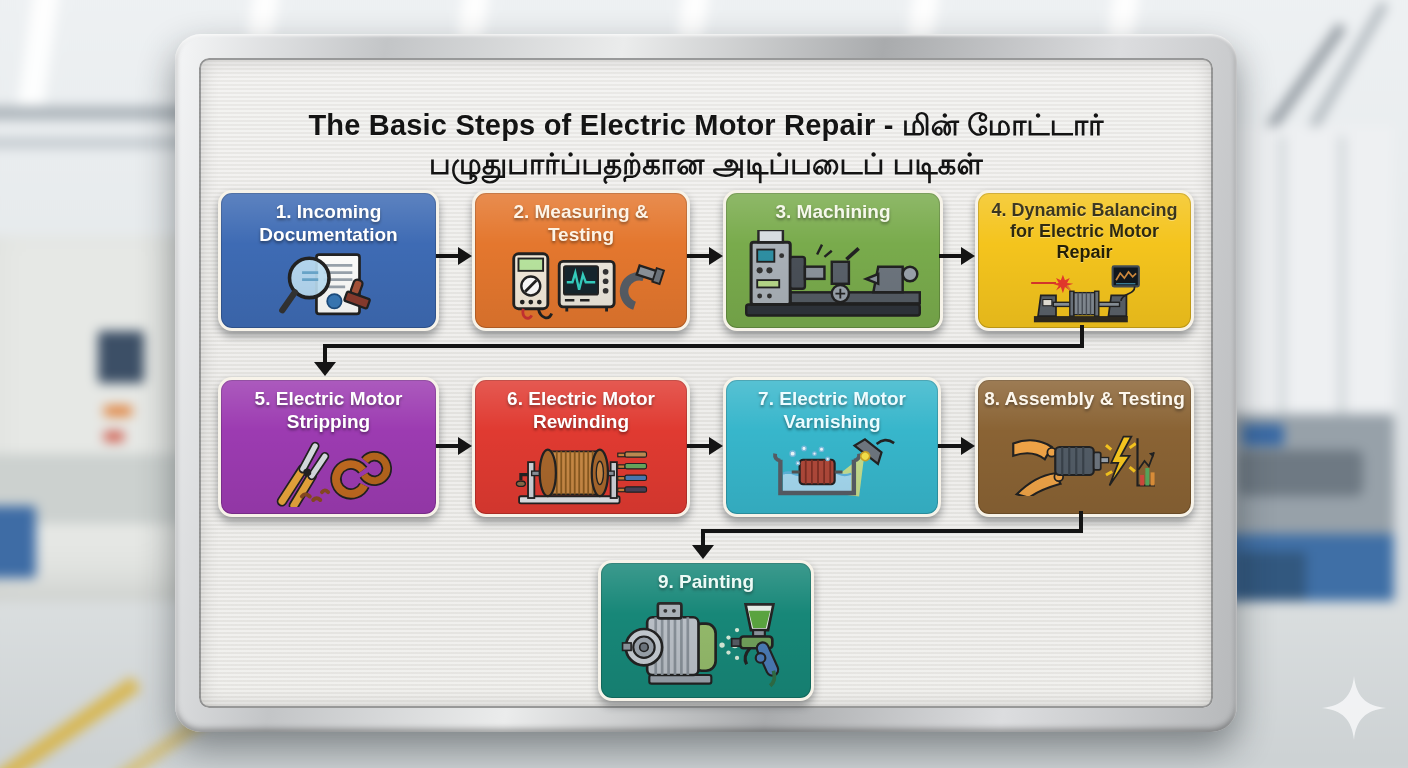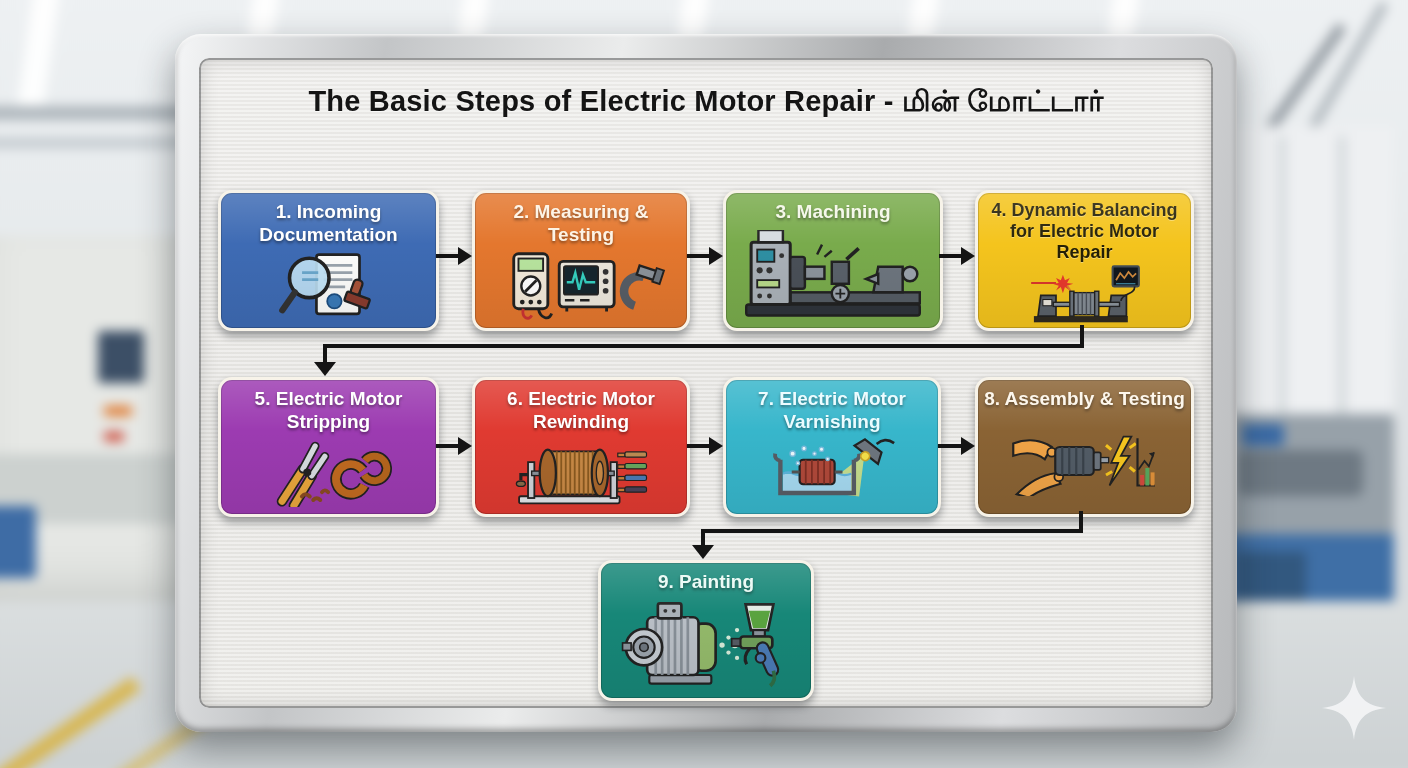--- a/index.html
+++ b/index.html
@@ -98,22 +98,23 @@
     <div class="cab-blue-in2"></div>
     <div class="floor"></div>
     <div class="yellow-line"></div>
     <div class="yellow-line2"></div>
   </div>
 
   <div class="frame">
     <div class="panel"></div>
   </div>
 
-  <div class="title" style="color: rgb(20, 20, 20);">
+  <div class="title" style="color: rgb(20, 20, 20); margin-top: 24px;">
     <div>The Basic Steps of Electric Motor Repair - மின் மோட்டார்</div>
+    <div>பழுதுபார்ப்பதற்கான அடிப்படைப் படிகள்</div>
   </div>
 
   <div class="card" style="left: 218px; top: 190px; width: 215px; height: 135px; background: rgb(62, 107, 180); border-color: rgb(247, 243, 233);">
     <div class="card-label" style="color: rgb(255, 255, 255);">1. Incoming Documentation</div>
     <div class="card-icon">
       <svg width="130" height="70" viewBox="0 0 120 78">
         <rect x="46" y="4" width="48" height="66" rx="3" fill="#fdfdfb" stroke="#222" stroke-width="3"></rect>
         <path d="M54 16h32M54 24h32M54 32h32M54 40h24" stroke="#9aa4ad" stroke-width="3"></path>
         <circle cx="66" cy="56" r="8" fill="#3a7ab8" stroke="#1d4e80" stroke-width="2"></circle>
         <rect x="86" y="32" width="10" height="17" rx="4" fill="#a8543a" stroke="#222" stroke-width="2.5" transform="rotate(20 91 40)"></rect>

